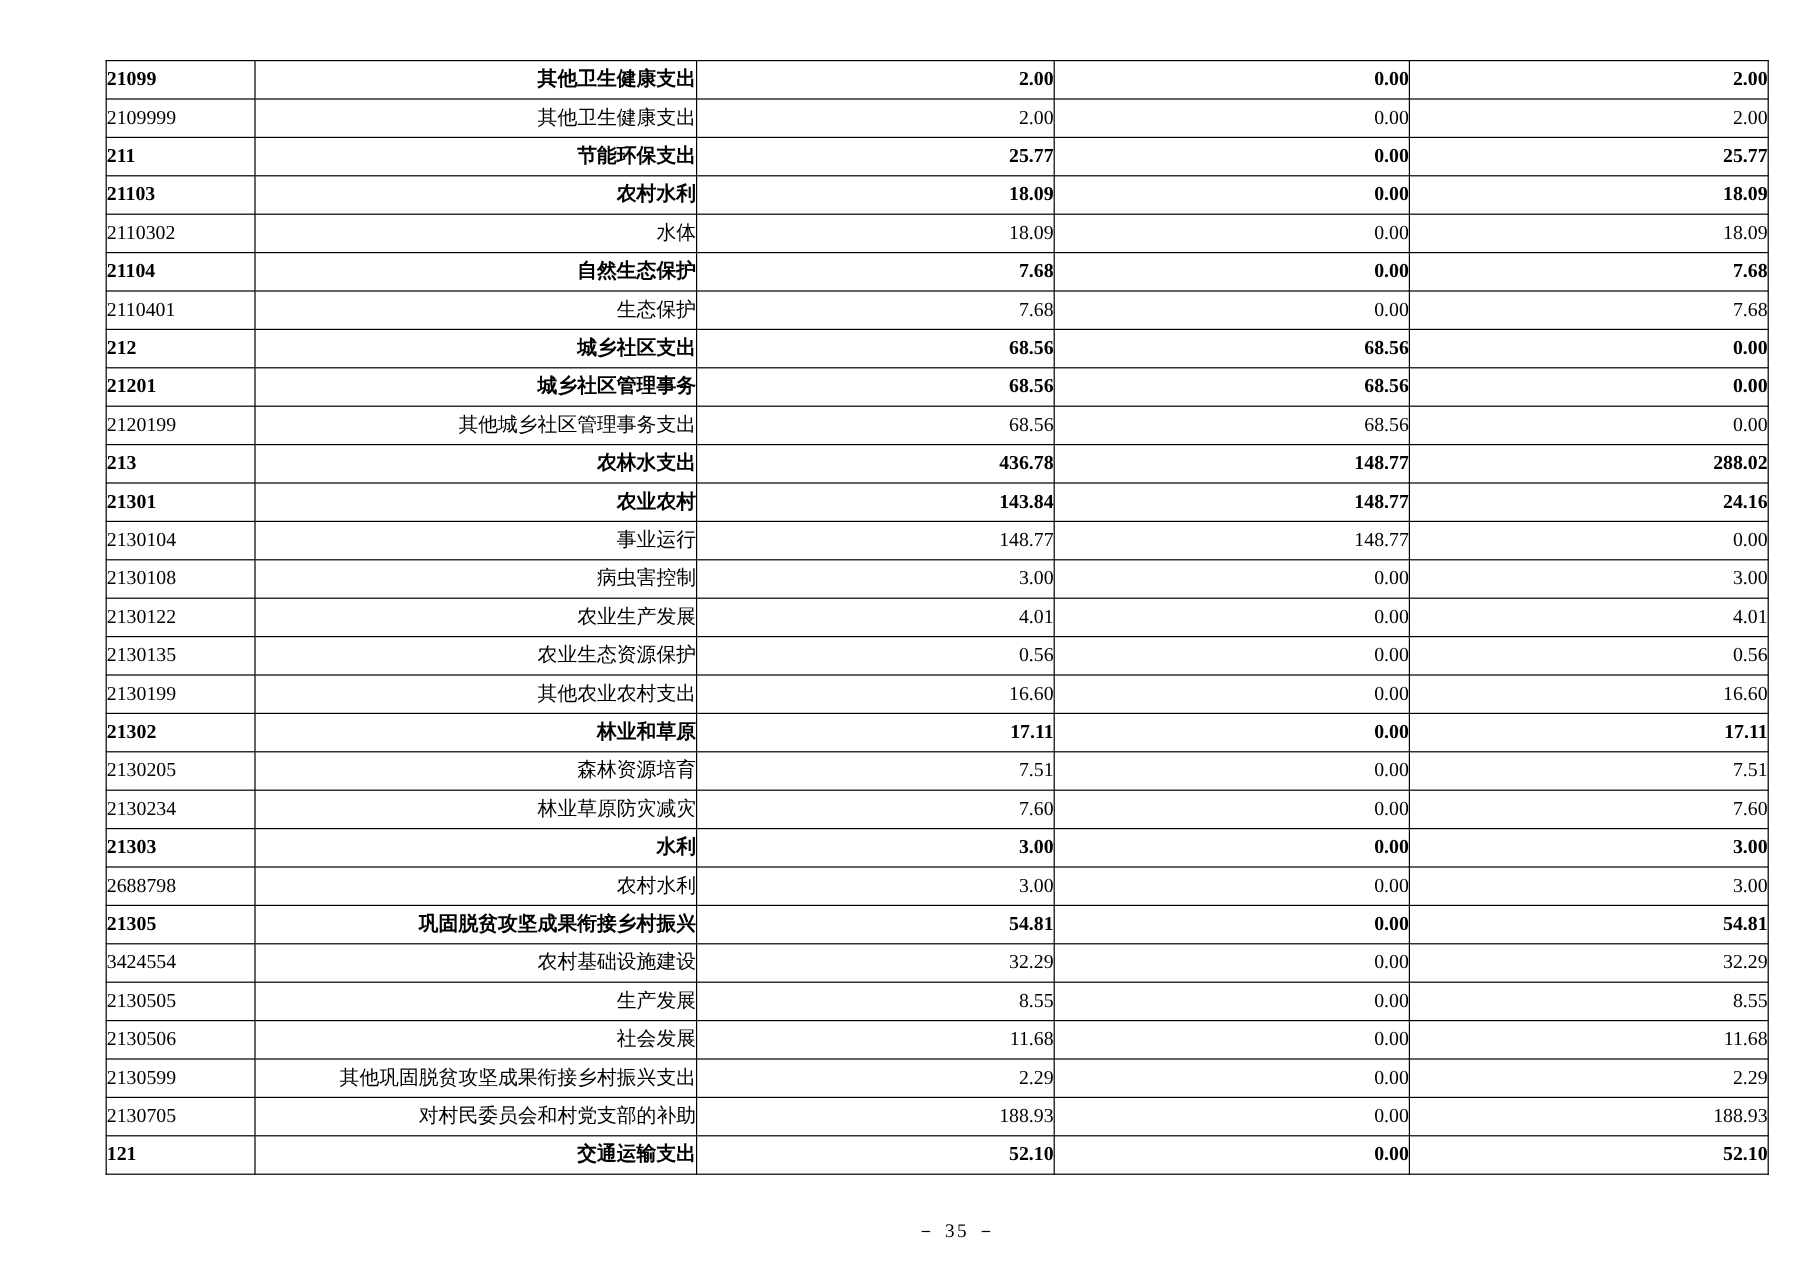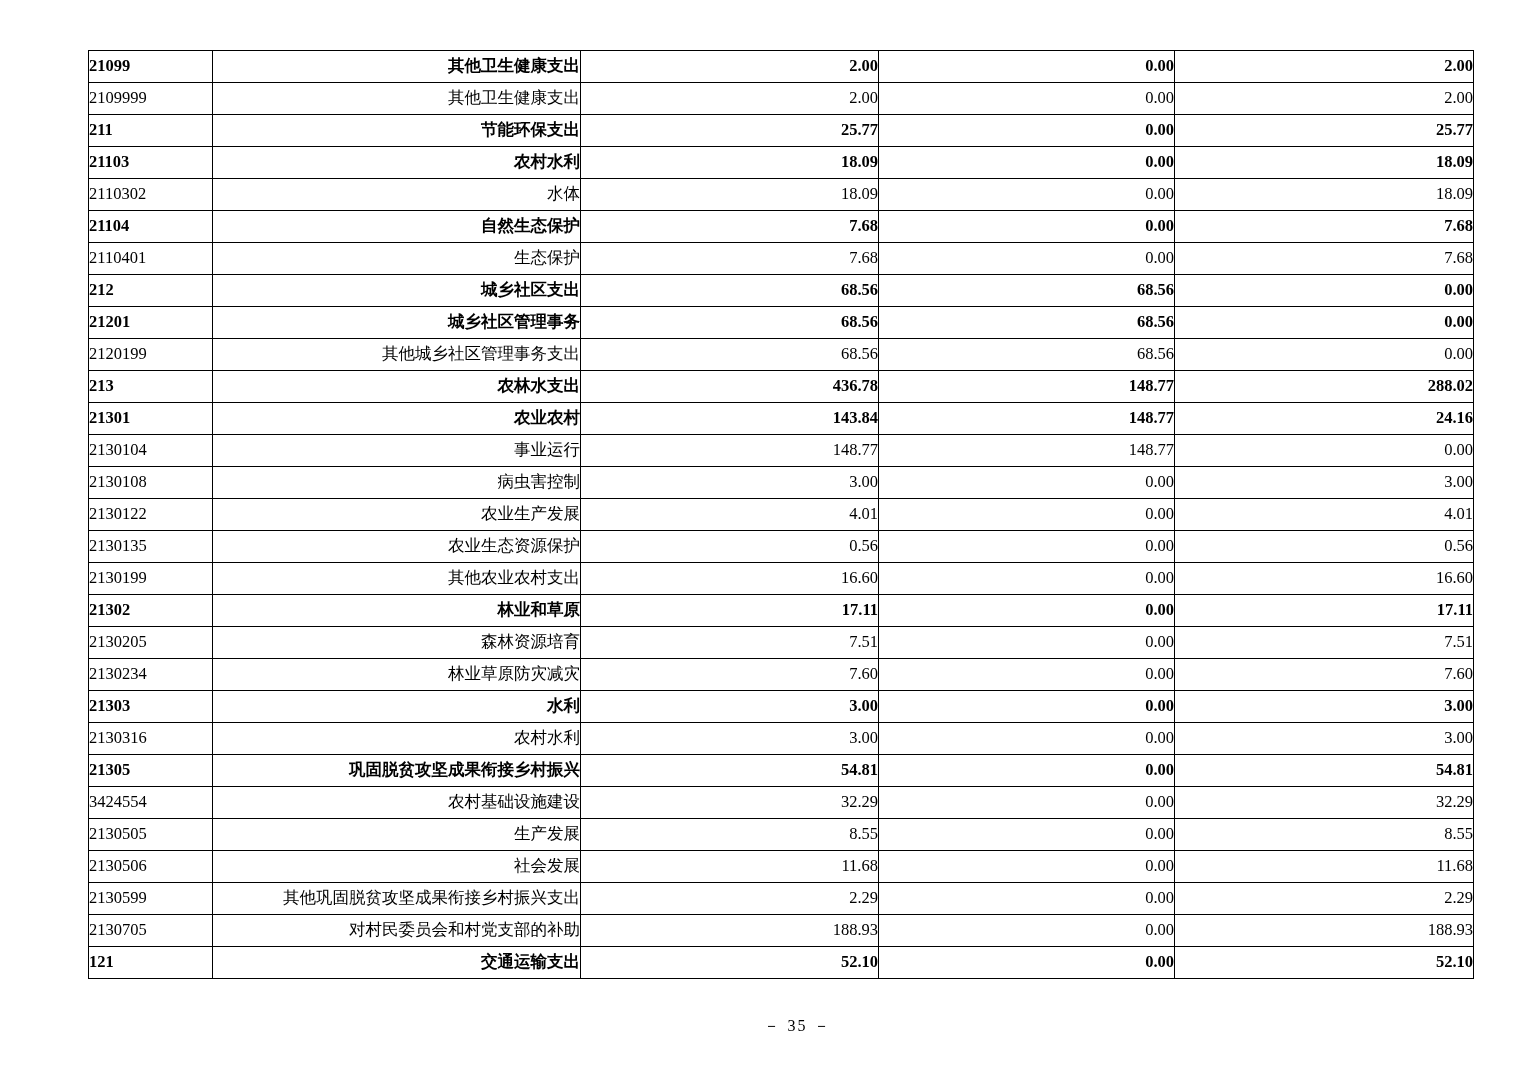--- a/index.html
+++ b/index.html
@@ -231,21 +231,21 @@
           <td class="cell-num">7.60</td>
         </tr>
         <tr class="level-bold">
           <td class="cell-code">21303</td>
           <td class="cell-name">水利</td>
           <td class="cell-num">3.00</td>
           <td class="cell-num">0.00</td>
           <td class="cell-num">3.00</td>
         </tr>
         <tr class="level-normal">
-          <td class="cell-code">2130316</td>
+          <td class="cell-code">2688798</td>
           <td class="cell-name">农村水利</td>
           <td class="cell-num">3.00</td>
           <td class="cell-num">0.00</td>
           <td class="cell-num">3.00</td>
         </tr>
         <tr class="level-bold">
           <td class="cell-code">21305</td>
           <td class="cell-name">巩固脱贫攻坚成果衔接乡村振兴</td>
           <td class="cell-num">54.81</td>
           <td class="cell-num">0.00</td>

